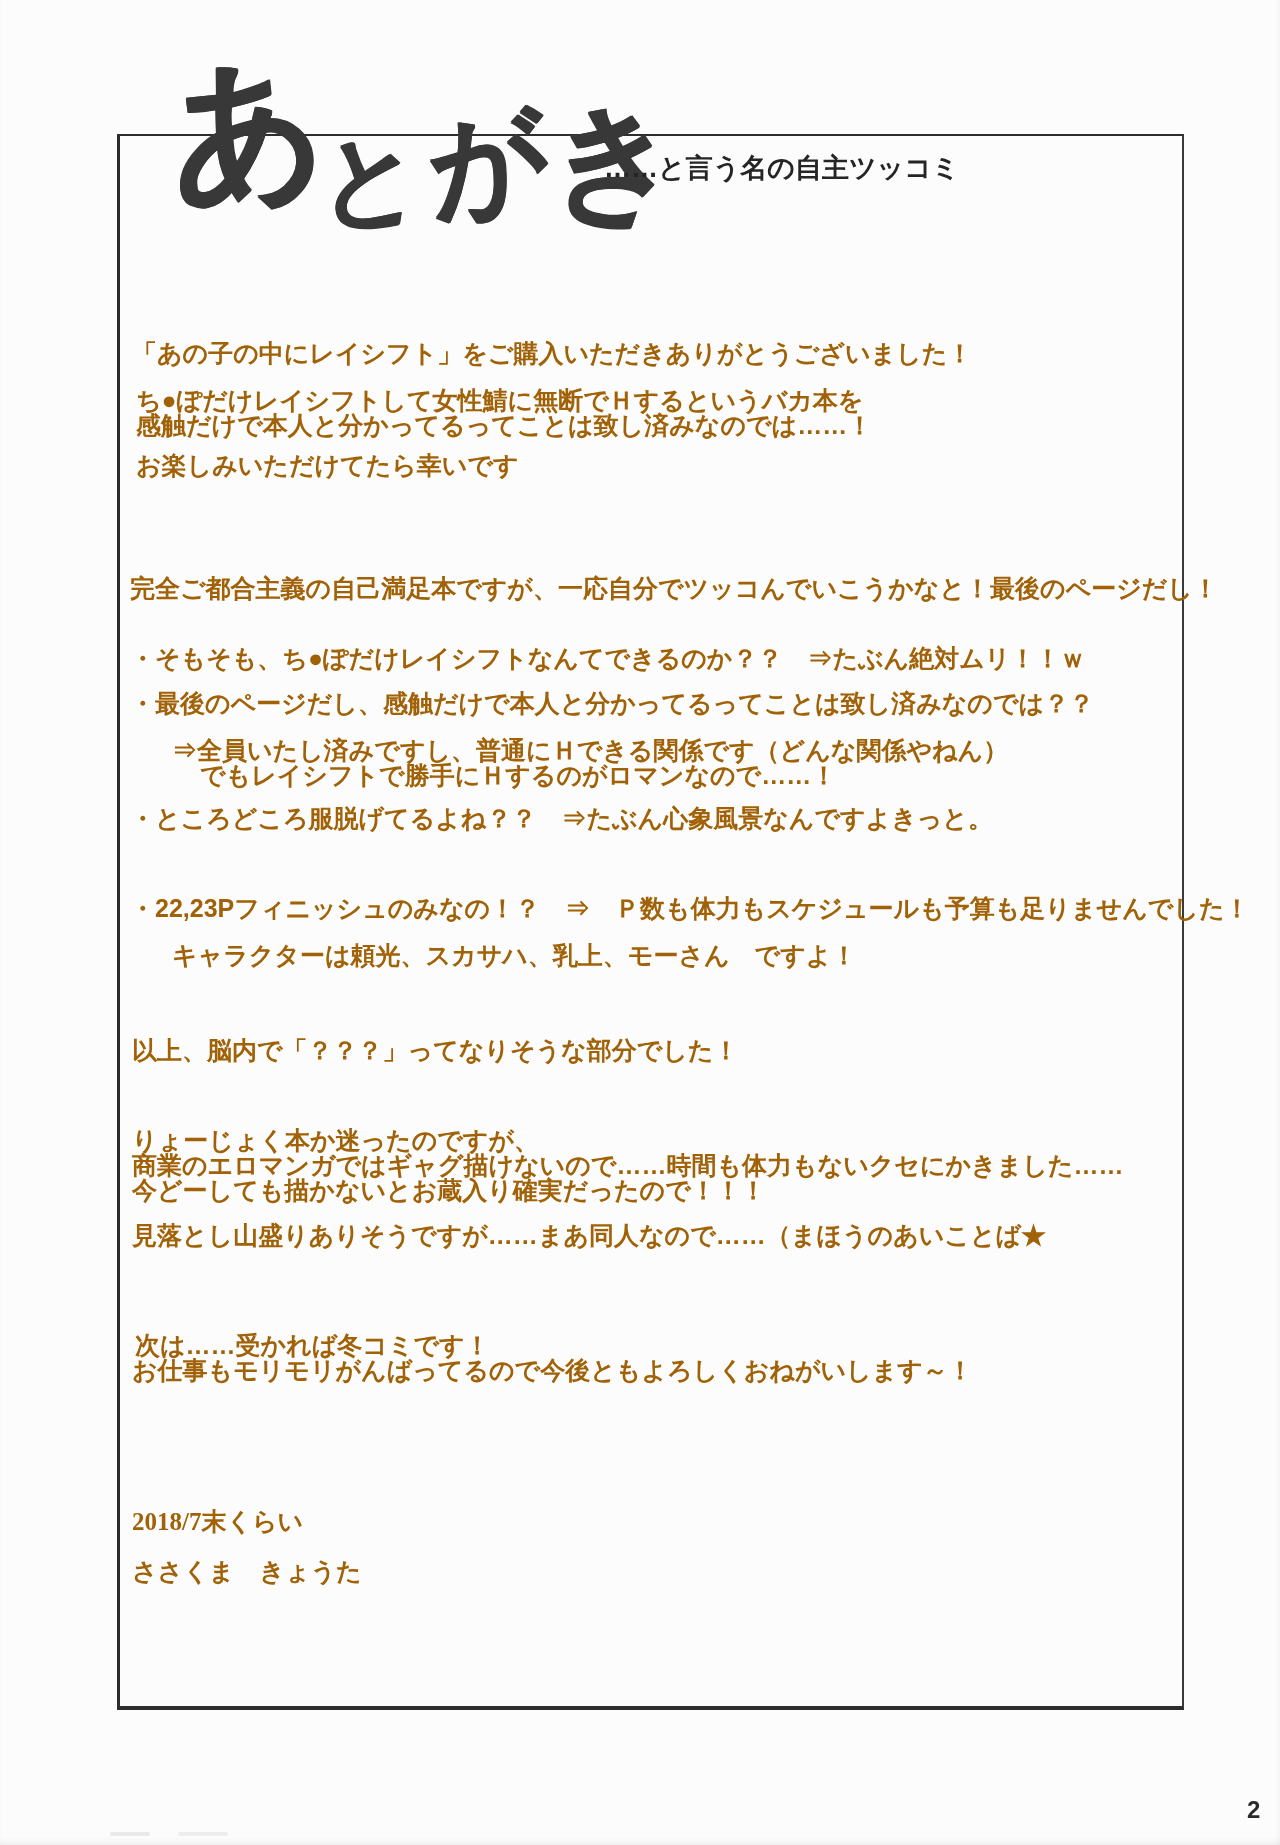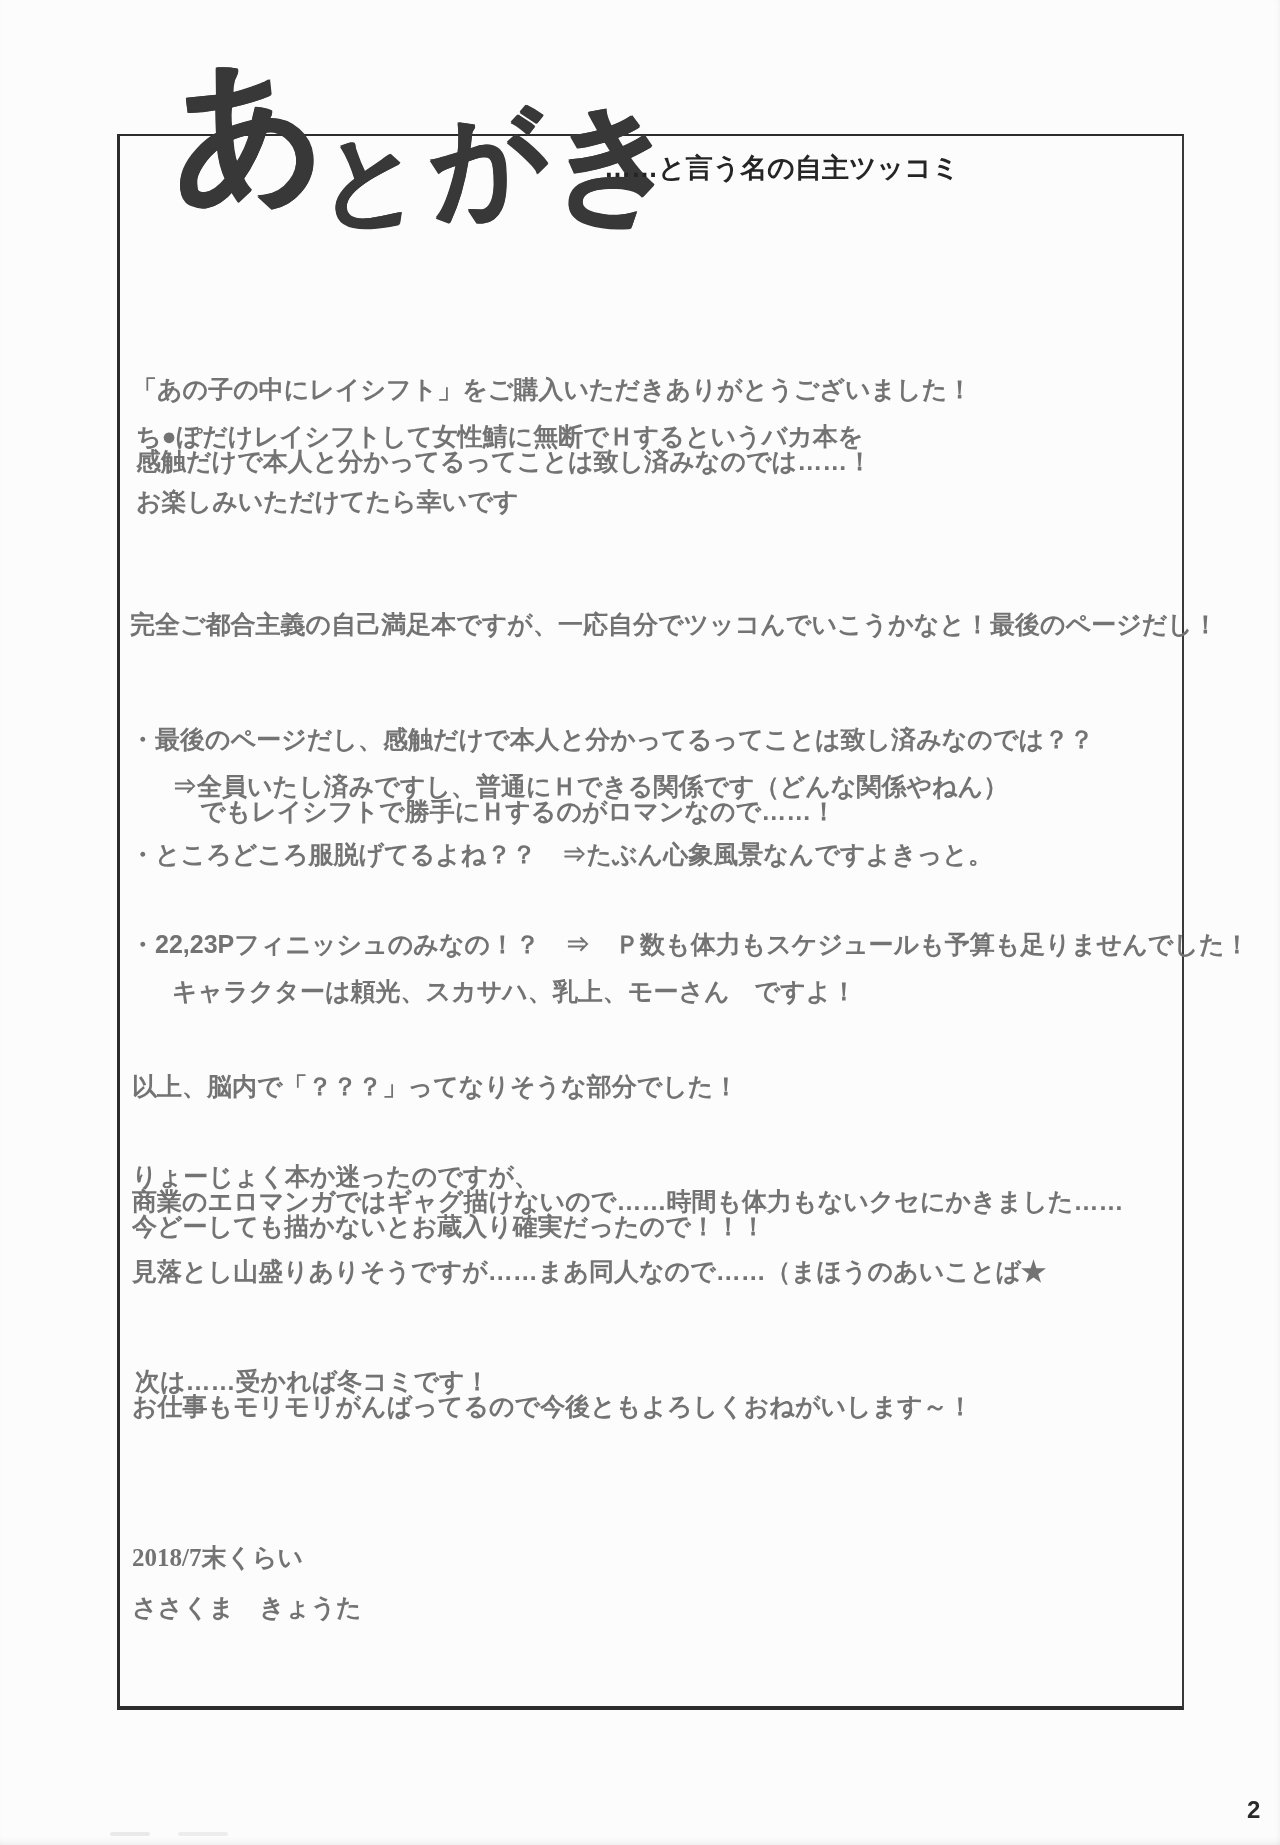--- a/index.html
+++ b/index.html
@@ -52,25 +52,24 @@
     font-size: 27px;
     font-weight: bold;
     color: #252525;
     white-space: pre;
     z-index: 3;
   }
   .bline {
     position: absolute;
     font-size: 25px;
     font-weight: 600;
-    color: #737373;
+    color: #a16207;
     line-height: 1.1;
     white-space: pre;
     z-index: 2;
-    margin-top: 36px;
   }
   .page-number {
     position: absolute;
     left: 1247px;
     top: 1796px;
     font-size: 24px;
     font-weight: 600;
     color: #2a2a2a;
     z-index: 2;
   }
@@ -98,20 +97,21 @@
     <span class="hw-char hw-ga">が</span>
     <span class="hw-char hw-ki">き</span>
   </div>
   <div class="subtitle">……と言う名の自主ツッコミ</div>
 
   <div class="bline" style="left:132px; top:340px;">「あの子の中にレイシフト」をご購入いただきありがとうございました！</div>
   <div class="bline" style="left:136px; top:387px;">ち●ぽだけレイシフトして女性鯖に無断でＨするというバカ本を</div>
   <div class="bline" style="left:136px; top:412px;">感触だけで本人と分かってるってことは致し済みなのでは……！</div>
   <div class="bline" style="left:136px; top:452px;">お楽しみいただけてたら幸いです</div>
   <div class="bline" style="left:130px; top:575px;">完全ご都合主義の自己満足本ですが、一応自分でツッコんでいこうかなと！最後のページだし！</div>
+  <div class="bline" style="left:130px; top:645px;">・そもそも、ち●ぽだけレイシフトなんてできるのか？？　⇒たぶん絶対ムリ！！ｗ</div>
   <div class="bline" style="left:130px; top:690px;">・最後のページだし、感触だけで本人と分かってるってことは致し済みなのでは？？</div>
   <div class="bline" style="left:172px; top:737px;">⇒全員いたし済みですし、普通にＨできる関係です（どんな関係やねん）</div>
   <div class="bline" style="left:200px; top:762px;">でもレイシフトで勝手にＨするのがロマンなので……！</div>
   <div class="bline" style="left:130px; top:805px;">・ところどころ服脱げてるよね？？　⇒たぶん心象風景なんですよきっと。</div>
   <div class="bline" style="left:130px; top:895px;">・22,23Pフィニッシュのみなの！？　⇒　Ｐ数も体力もスケジュールも予算も足りませんでした！</div>
   <div class="bline" style="left:172px; top:942px;">キャラクターは頼光、スカサハ、乳上、モーさん　ですよ！</div>
   <div class="bline" style="left:132px; top:1037px;">以上、脳内で「？？？」ってなりそうな部分でした！</div>
   <div class="bline" style="left:132px; top:1127px;">りょーじょく本か迷ったのですが、</div>
   <div class="bline" style="left:132px; top:1152px;">商業のエロマンガではギャグ描けないので……時間も体力もないクセにかきました……</div>
   <div class="bline" style="left:132px; top:1177px;">今どーしても描かないとお蔵入り確実だったので！！！</div>

